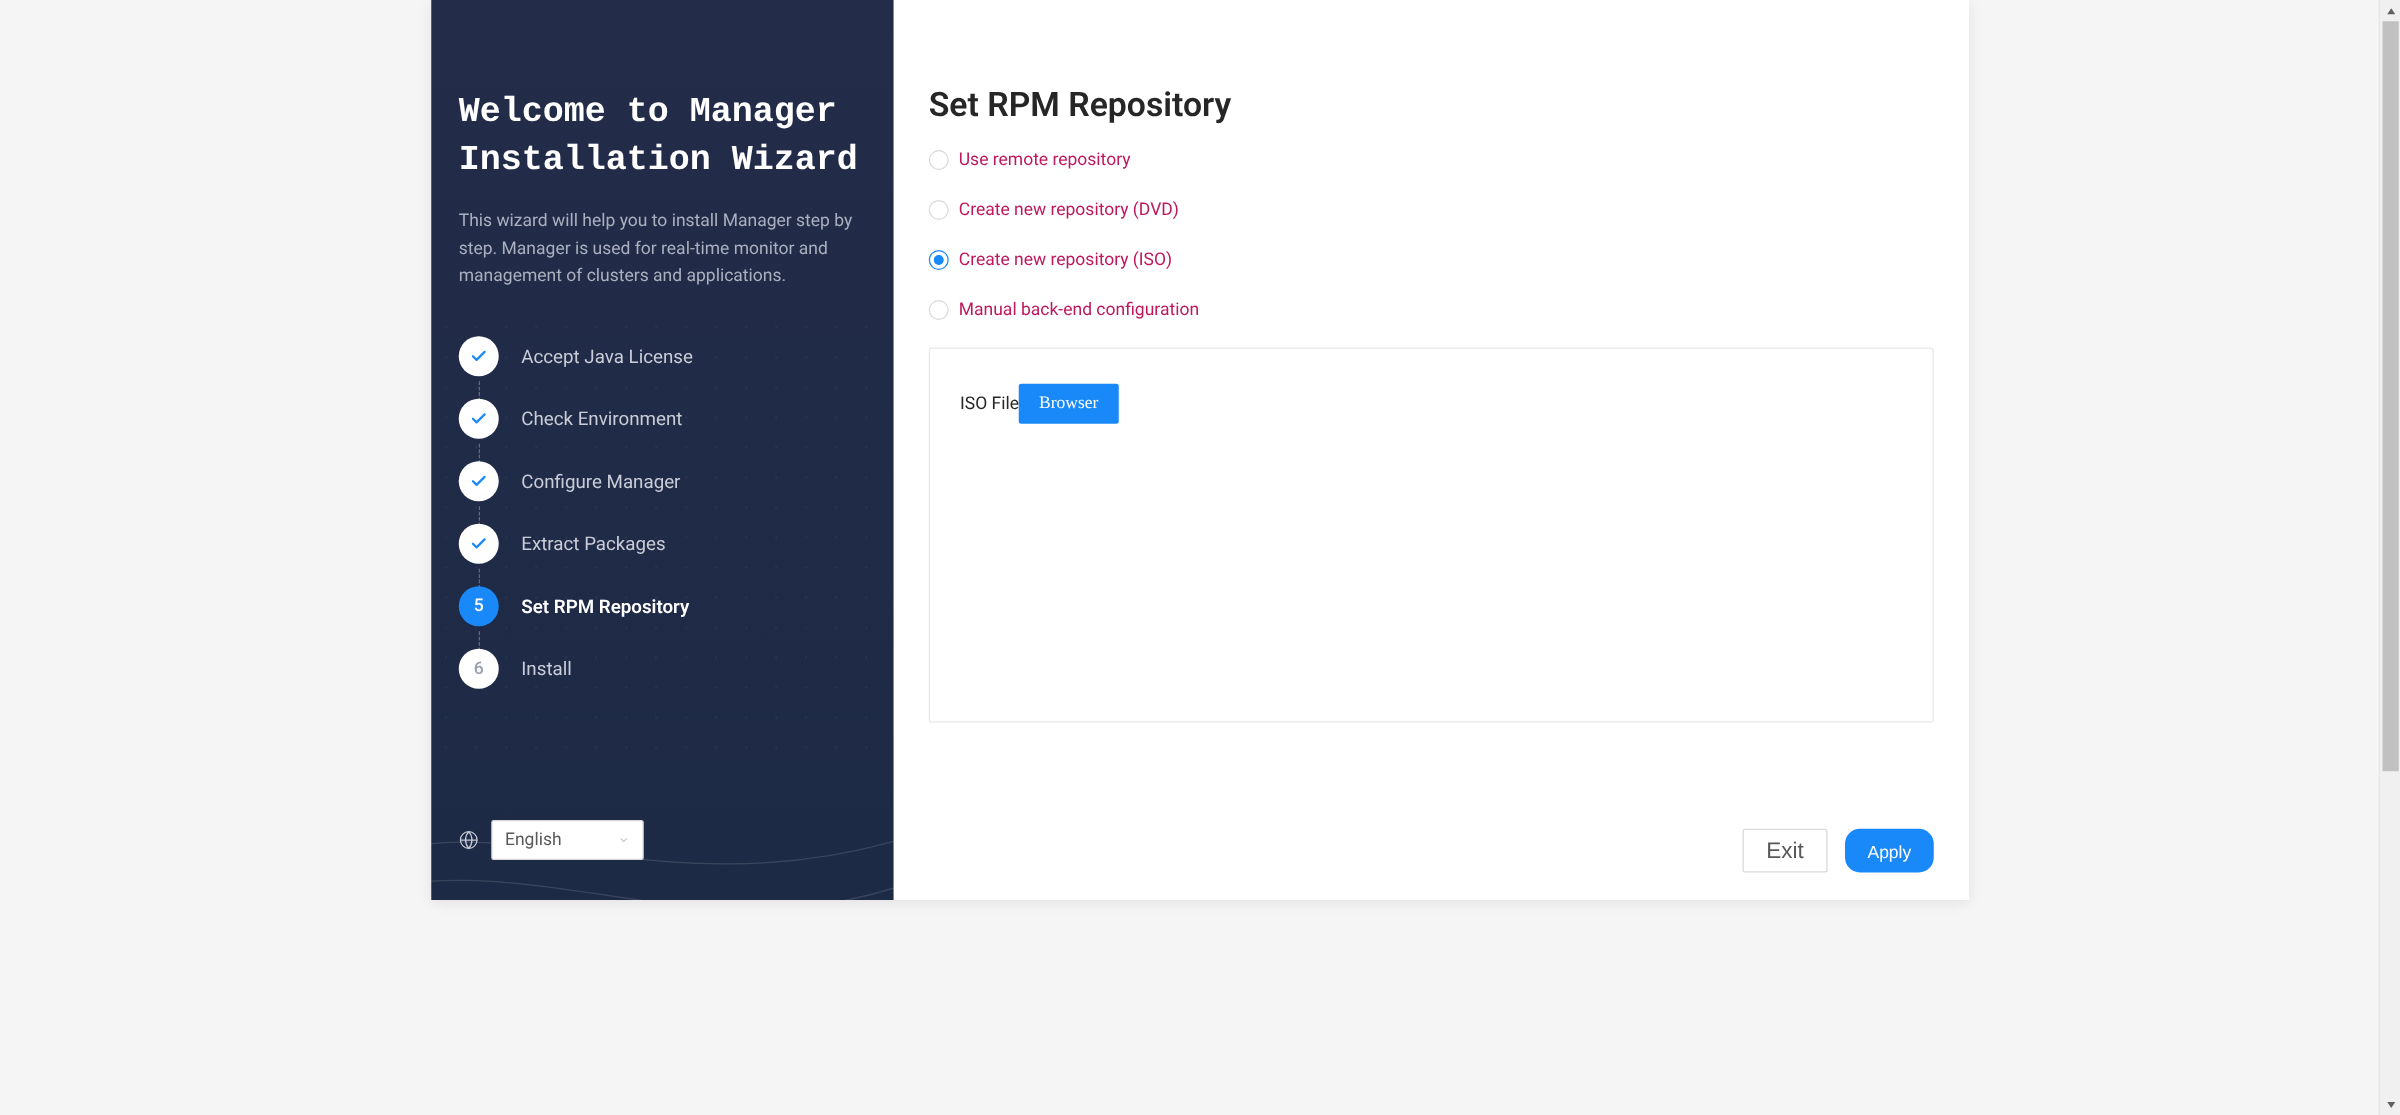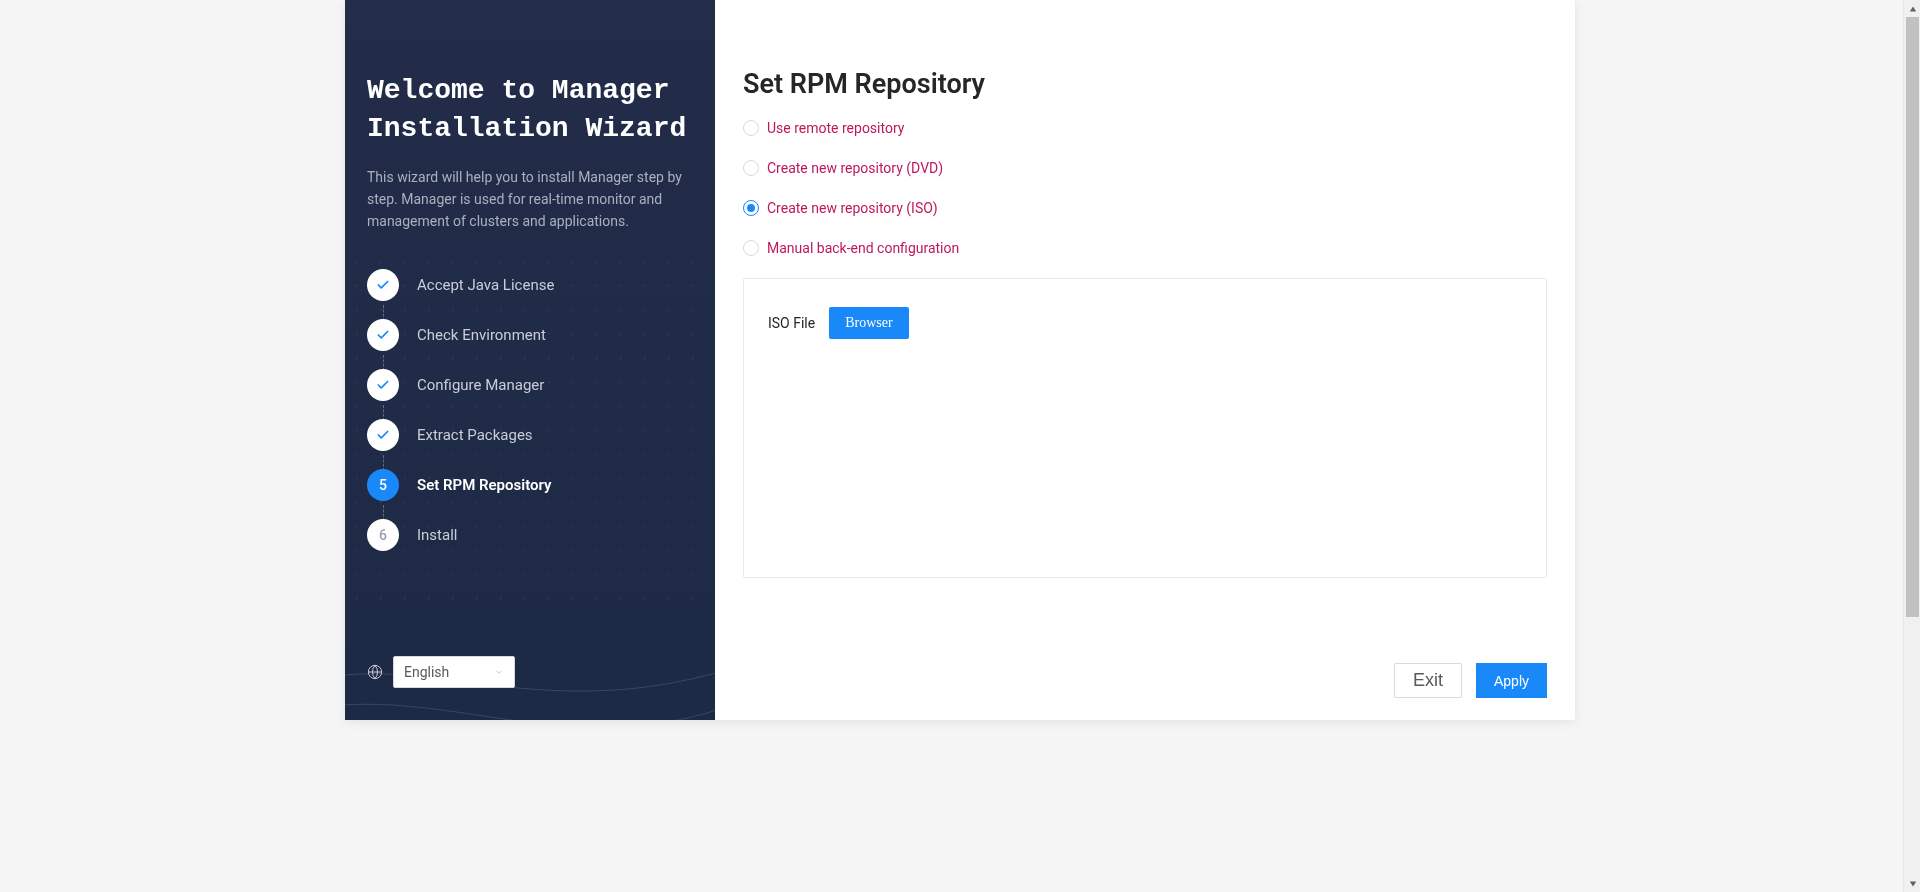--- a/index.html
+++ b/index.html
@@ -94,28 +94,28 @@
 .radio-option { display:flex; align-items:center; gap:8px; cursor:pointer; }
 .radio-circle {
   width:16px; height:16px; border-radius:50%; border:1px solid #d9d9d9; display:flex; align-items:center; justify-content:center;
 }
 .radio-option.selected .radio-circle { border-color:#1989fa; }
 .radio-option.selected .radio-dot { width:8px; height:8px; border-radius:50%; background:#1989fa; }
 .form-box {
   border:1px solid #e8e8e8; border-radius:2px; padding: 28px 24px 24px 24px; min-height: 300px;
 }
 .form-hint { font-size:14px; color:#8c8c8c; margin-bottom: 24px; }
-.iso-row { display:flex; align-items:center; gap:14px; font-size:14px; }
+.iso-row { display:flex; align-items:center; font-size:14px; }
 .iso-label { color:#262626; }
 .browse-btn {
   background:#1989fa; color:#fff; border:none; border-radius:2px; padding: 8px 16px; font-size:14px; cursor:pointer;font-family:Liberation Serif, serif;
 }
 .footer-buttons { position:absolute; bottom: 22px; right: 28px; display:flex; gap:14px; }
 .btn-exit { background:#fff; border:1px solid #d9d9d9; color:#595959; padding:6px 18px; font-size:18px; border-radius:2px; cursor:pointer;}
-.btn-apply { background:#1989fa; border:none; color:#fff; padding:6px 18px; font-size:14px; border-radius:0; cursor:pointer;}
+.btn-apply { background:#1989fa; border:none; color:#fff; padding:6px 18px; font-size:14px; border-radius:12px; cursor:pointer;}
 
 .scrollbar-track {
   position:absolute; right:0; top:0; width:17px; height:892px; background:#f0f0f0; border-left:1px solid #e6e6e6;
 }
 .scrollbar-arrow {
   width:17px; height:17px; display:flex; align-items:center; justify-content:center; cursor:pointer;
 }
 .scrollbar-arrow svg { width:8px; height:8px; fill:#606060; }
 .scrollbar-thumb { position:absolute; left:2px; top:17px; width:13px; height:600px; background:#c1c1c1; border-radius:0; cursor:pointer;}
 .scrollbar-arrow.down { position:absolute; bottom:0; }

